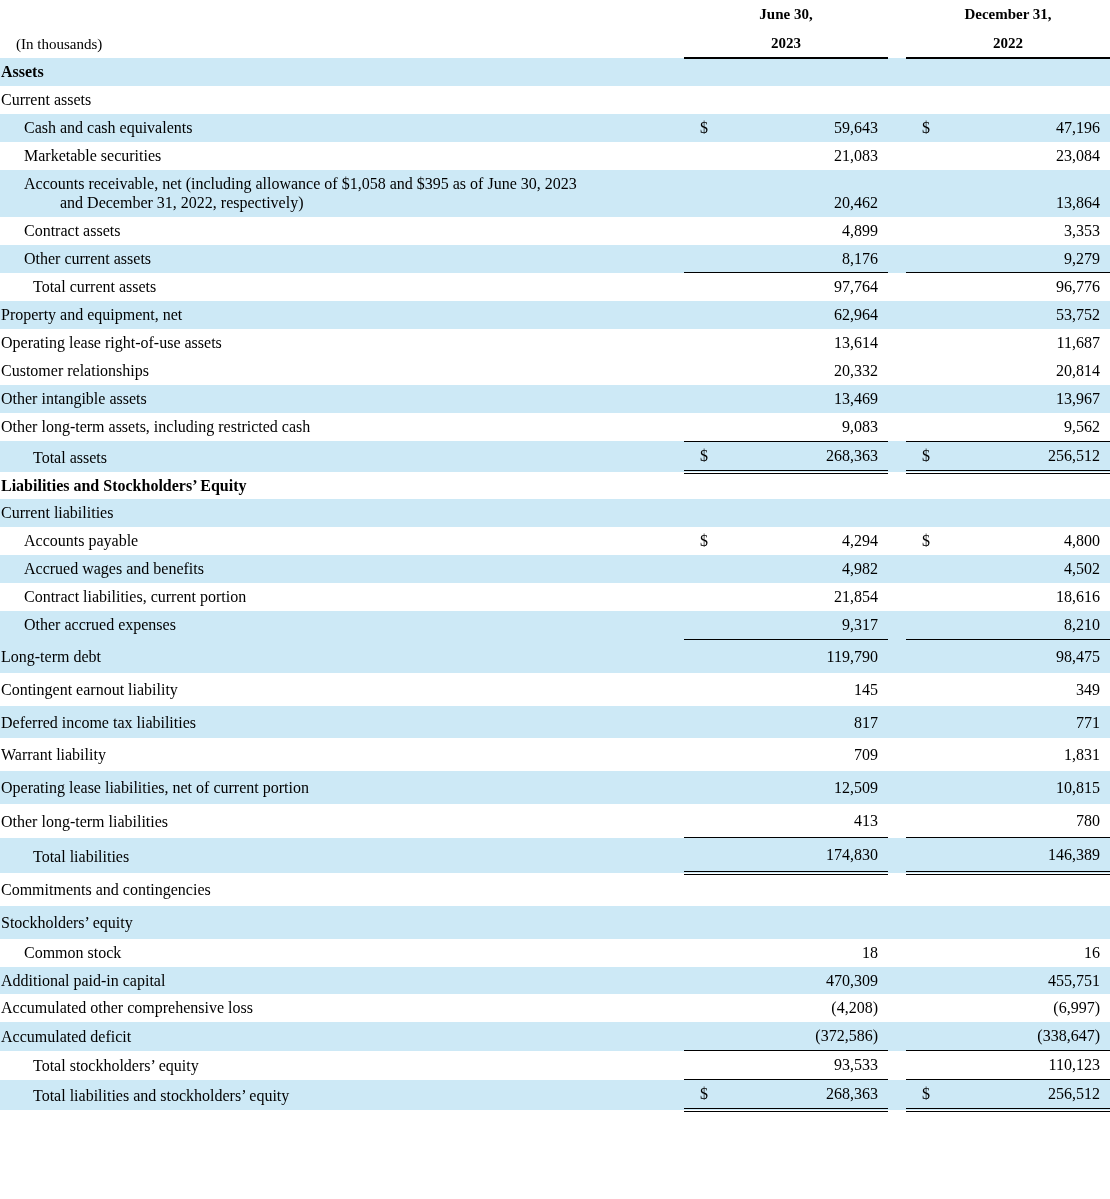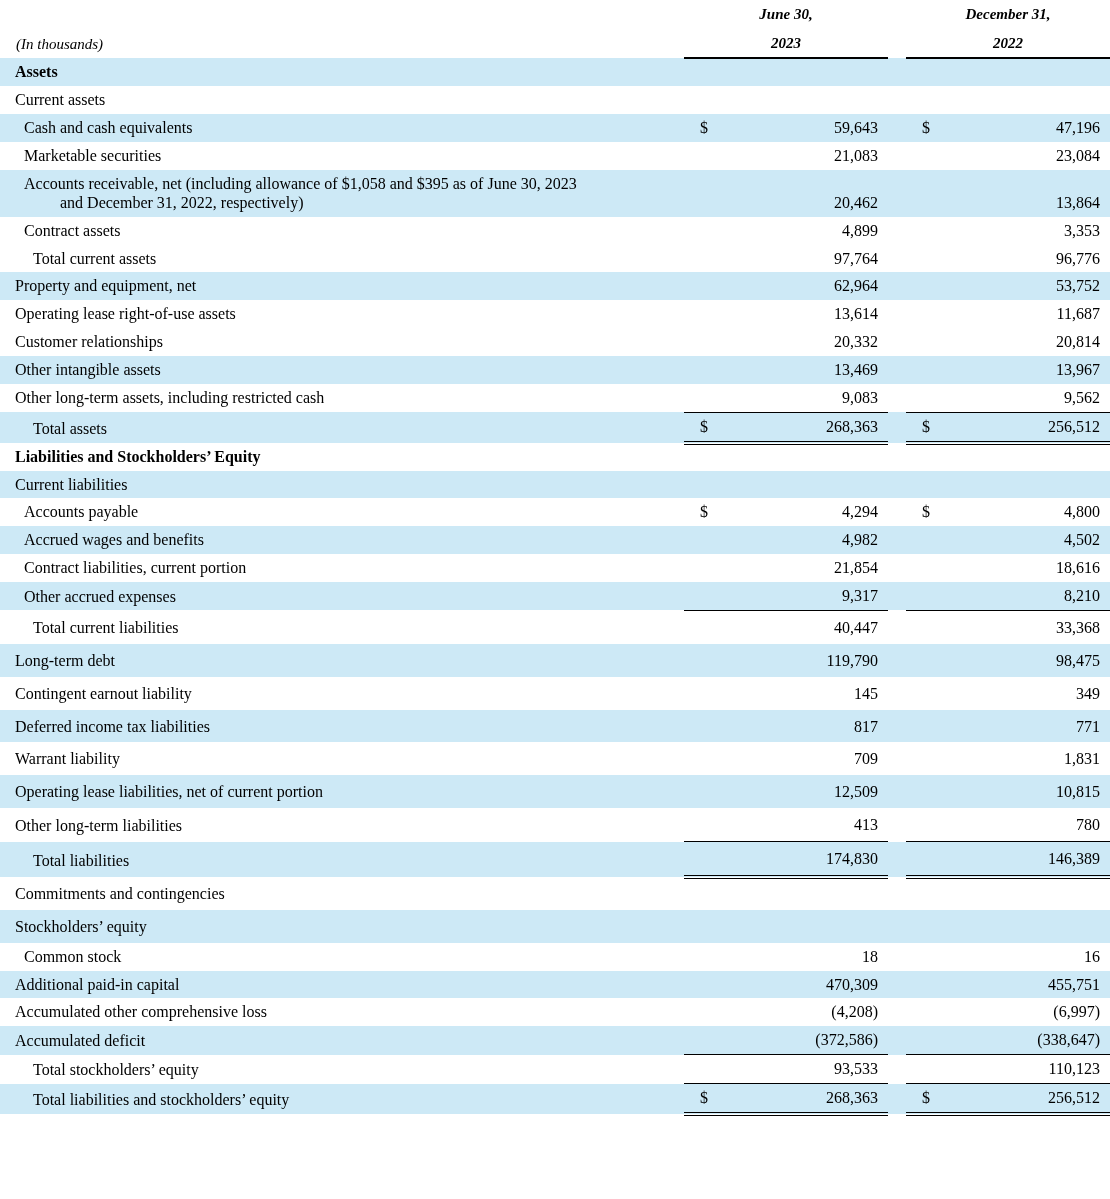--- a/index.html
+++ b/index.html
@@ -26,41 +26,40 @@
     font-size: 16px;
     line-height: 1.18;
     padding: 5px 0 4px 0;
   }
   
   tr.blue td { background: var(--row-blue, #cde9f6); }
   tr.white td { background: #ffffff; }
   tr.tall td { padding-top: 8px; padding-bottom: 6px; }
 
   td.label { overflow: hidden; }
-  td.i0 { padding-left: 15px; }
+  td.i0 { padding-left: 1px; }
   td.i1 { padding-left: 24px; margin-left: 48px; }
   td.i2 { padding-left: 33px; }
   .bold { font-weight: bold; }
   .cont { padding-left: 36px; }
 
   td.d { padding-left: 16px; }
   td.v { text-align: right; padding-right: 10px; }
   td.gap { }
 
   .bd1 { border-bottom: 1px solid #000000; }
   .bd2 { border-bottom: 4px double #000000; }
 
   thead td {
     font-weight: bold;
     font-size: 15px;
     text-align: center;
     vertical-align: bottom;
     padding: 6px 0 5px 0;
     background: #ffffff;
-    font-style: italic;
   }
   thead td.in-thousands {
     font-weight: normal;
     text-align: left;
     padding-left: 16px;
   }
   thead td.hline { border-bottom: 2px solid #000000; }
 </style>
 </head>
 <body>
@@ -144,20 +143,30 @@
         <tr class="white">
           <td class="label i1">
             <div>Contract assets</div>
           </td>
           <td class="d"></td>
           <td class="v">4,899</td>
           <td class="gap"></td>
           <td class="d"></td>
           <td class="v">3,353</td>
         </tr>
+        <tr class="blue">
+          <td class="label i1">
+            <div>Other current assets</div>
+          </td>
+          <td class="d bd1"></td>
+          <td class="v bd1">8,176</td>
+          <td class="gap"></td>
+          <td class="d bd1"></td>
+          <td class="v bd1">9,279</td>
+        </tr>
         <tr class="white">
           <td class="label i2">
             <div>Total current assets</div>
           </td>
           <td class="d"></td>
           <td class="v">97,764</td>
           <td class="gap"></td>
           <td class="d"></td>
           <td class="v">96,776</td>
         </tr>
@@ -273,30 +282,20 @@
         </tr>
         <tr class="blue">
           <td class="label i1">
             <div>Other accrued expenses</div>
           </td>
           <td class="d bd1"></td>
           <td class="v bd1">9,317</td>
           <td class="gap"></td>
           <td class="d bd1"></td>
           <td class="v bd1">8,210</td>
-        </tr>
-        <tr class="white tall">
-          <td class="label i2">
-            <div>Total current liabilities</div>
-          </td>
-          <td class="d"></td>
-          <td class="v">40,447</td>
-          <td class="gap"></td>
-          <td class="d"></td>
-          <td class="v">33,368</td>
         </tr>
         <tr class="blue tall">
           <td class="label i0">
             <div>Long-term debt</div>
           </td>
           <td class="d"></td>
           <td class="v">119,790</td>
           <td class="gap"></td>
           <td class="d"></td>
           <td class="v">98,475</td>

